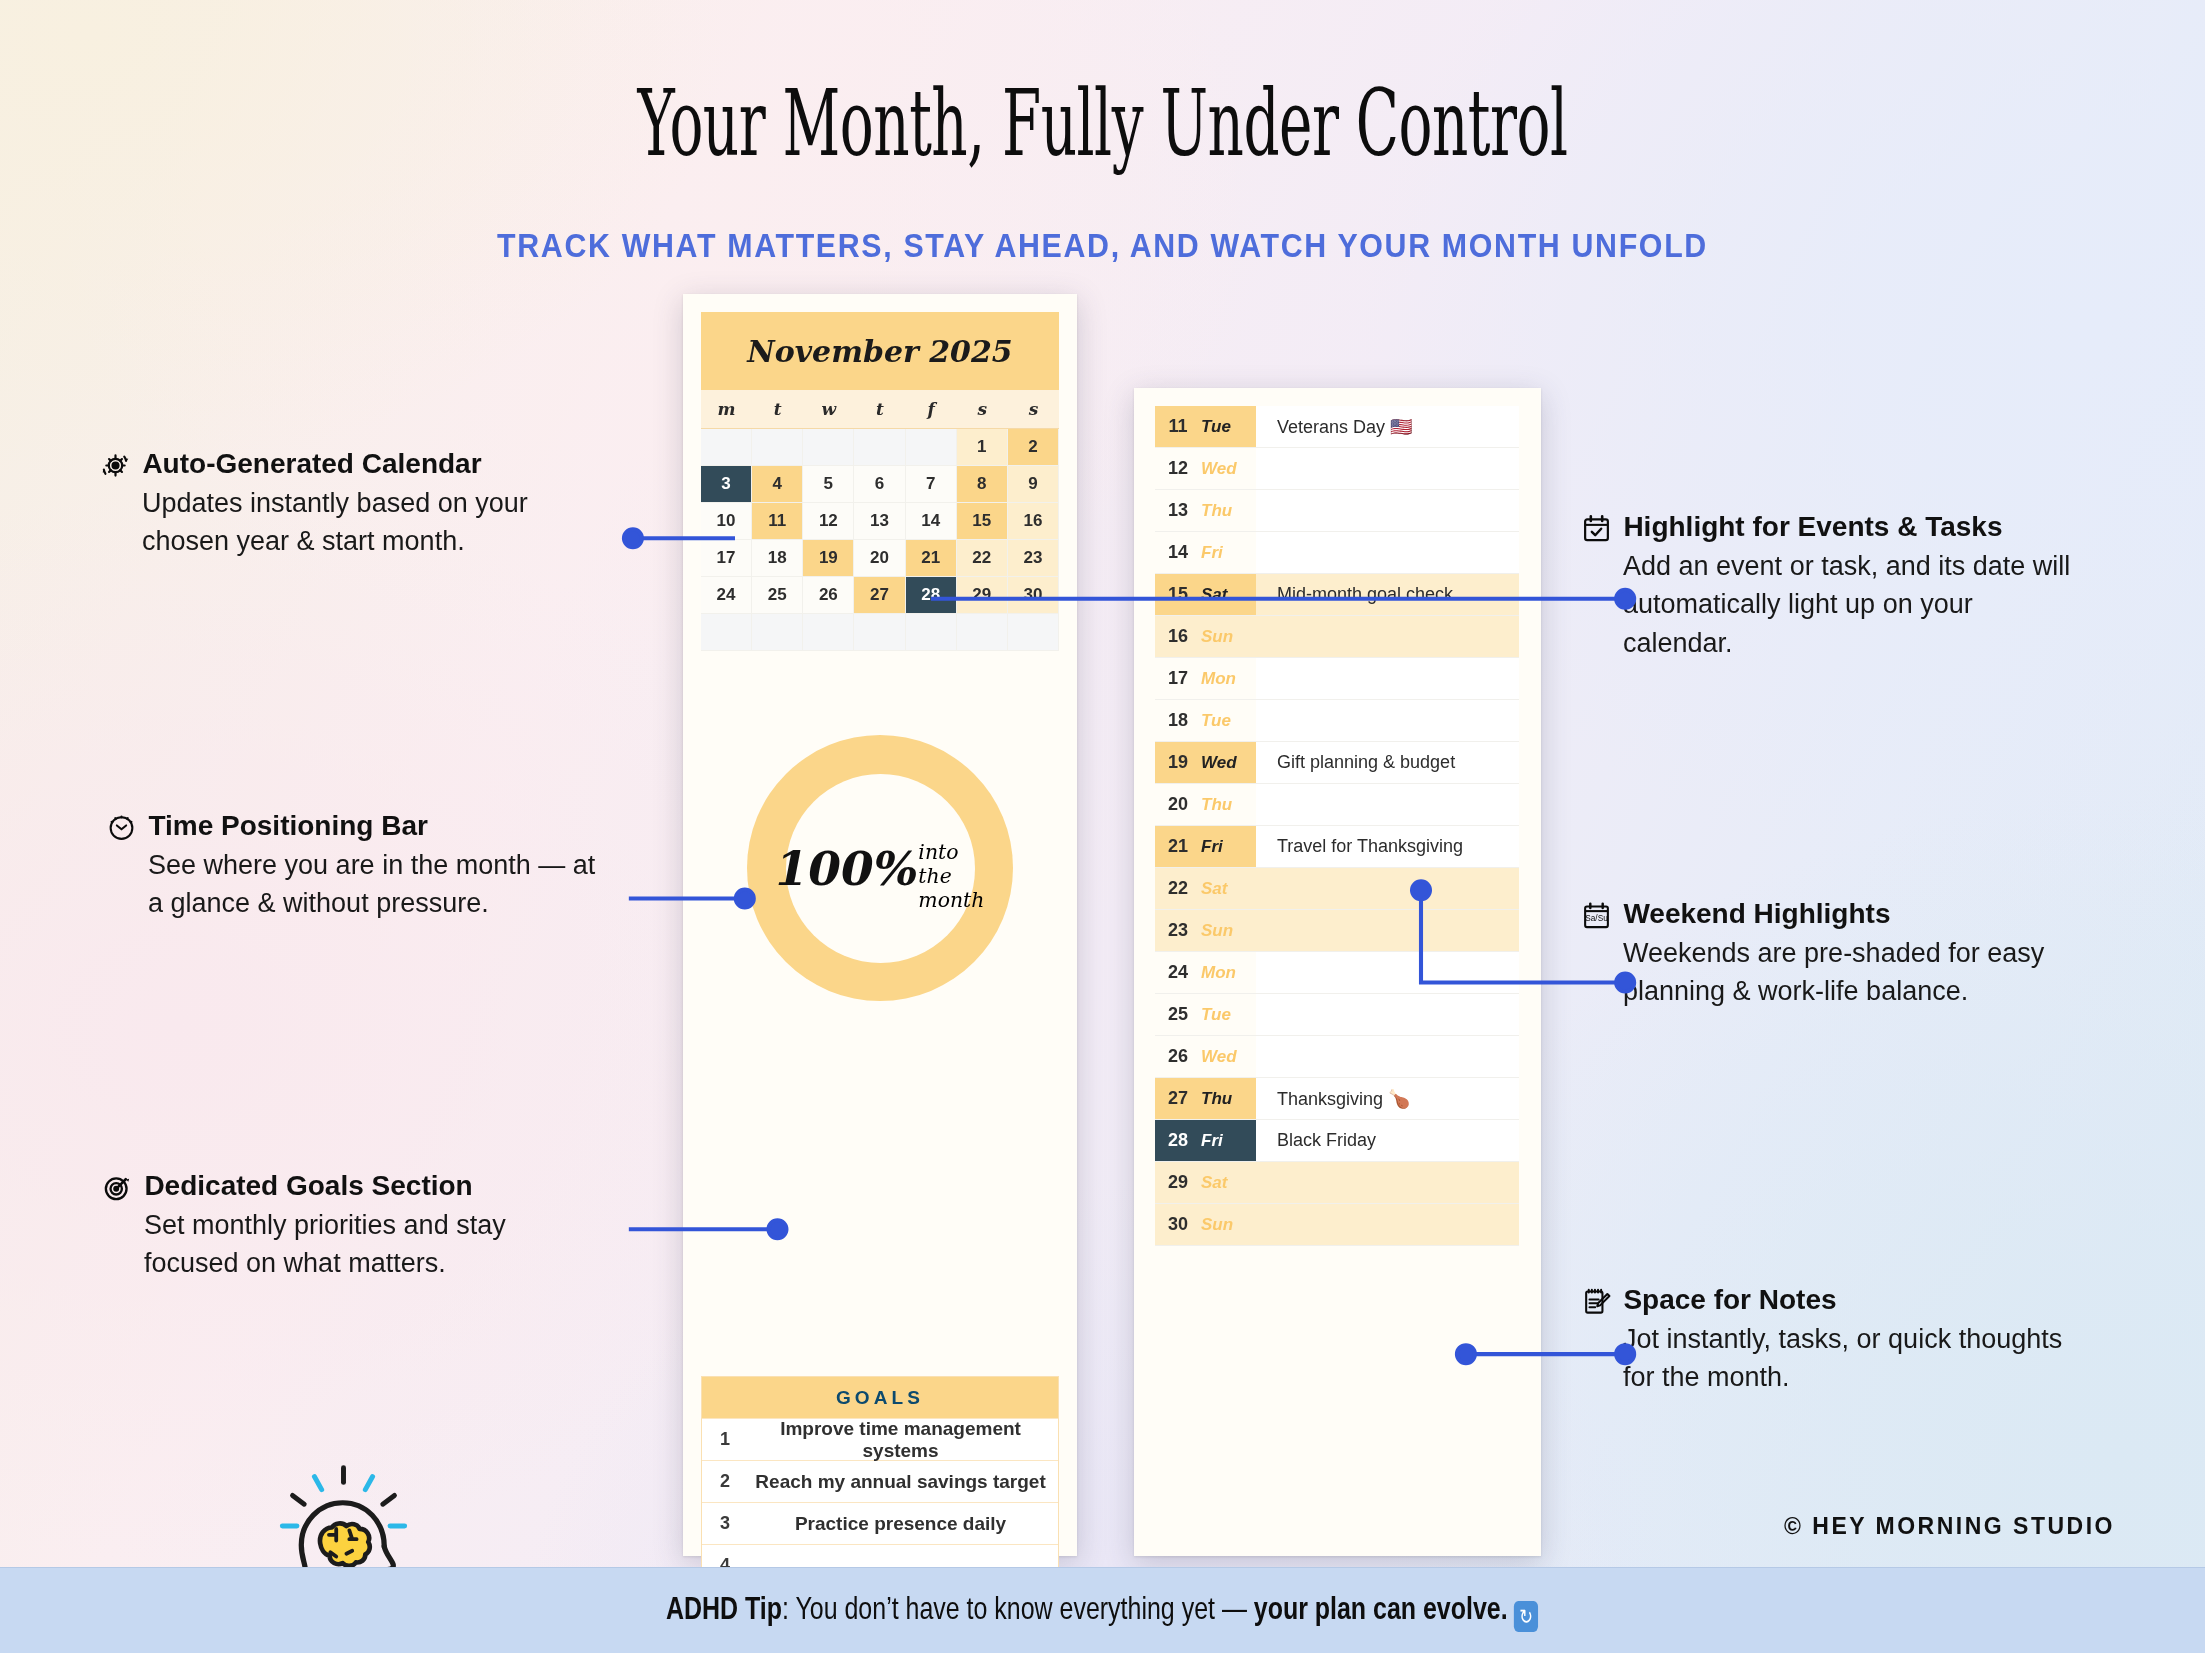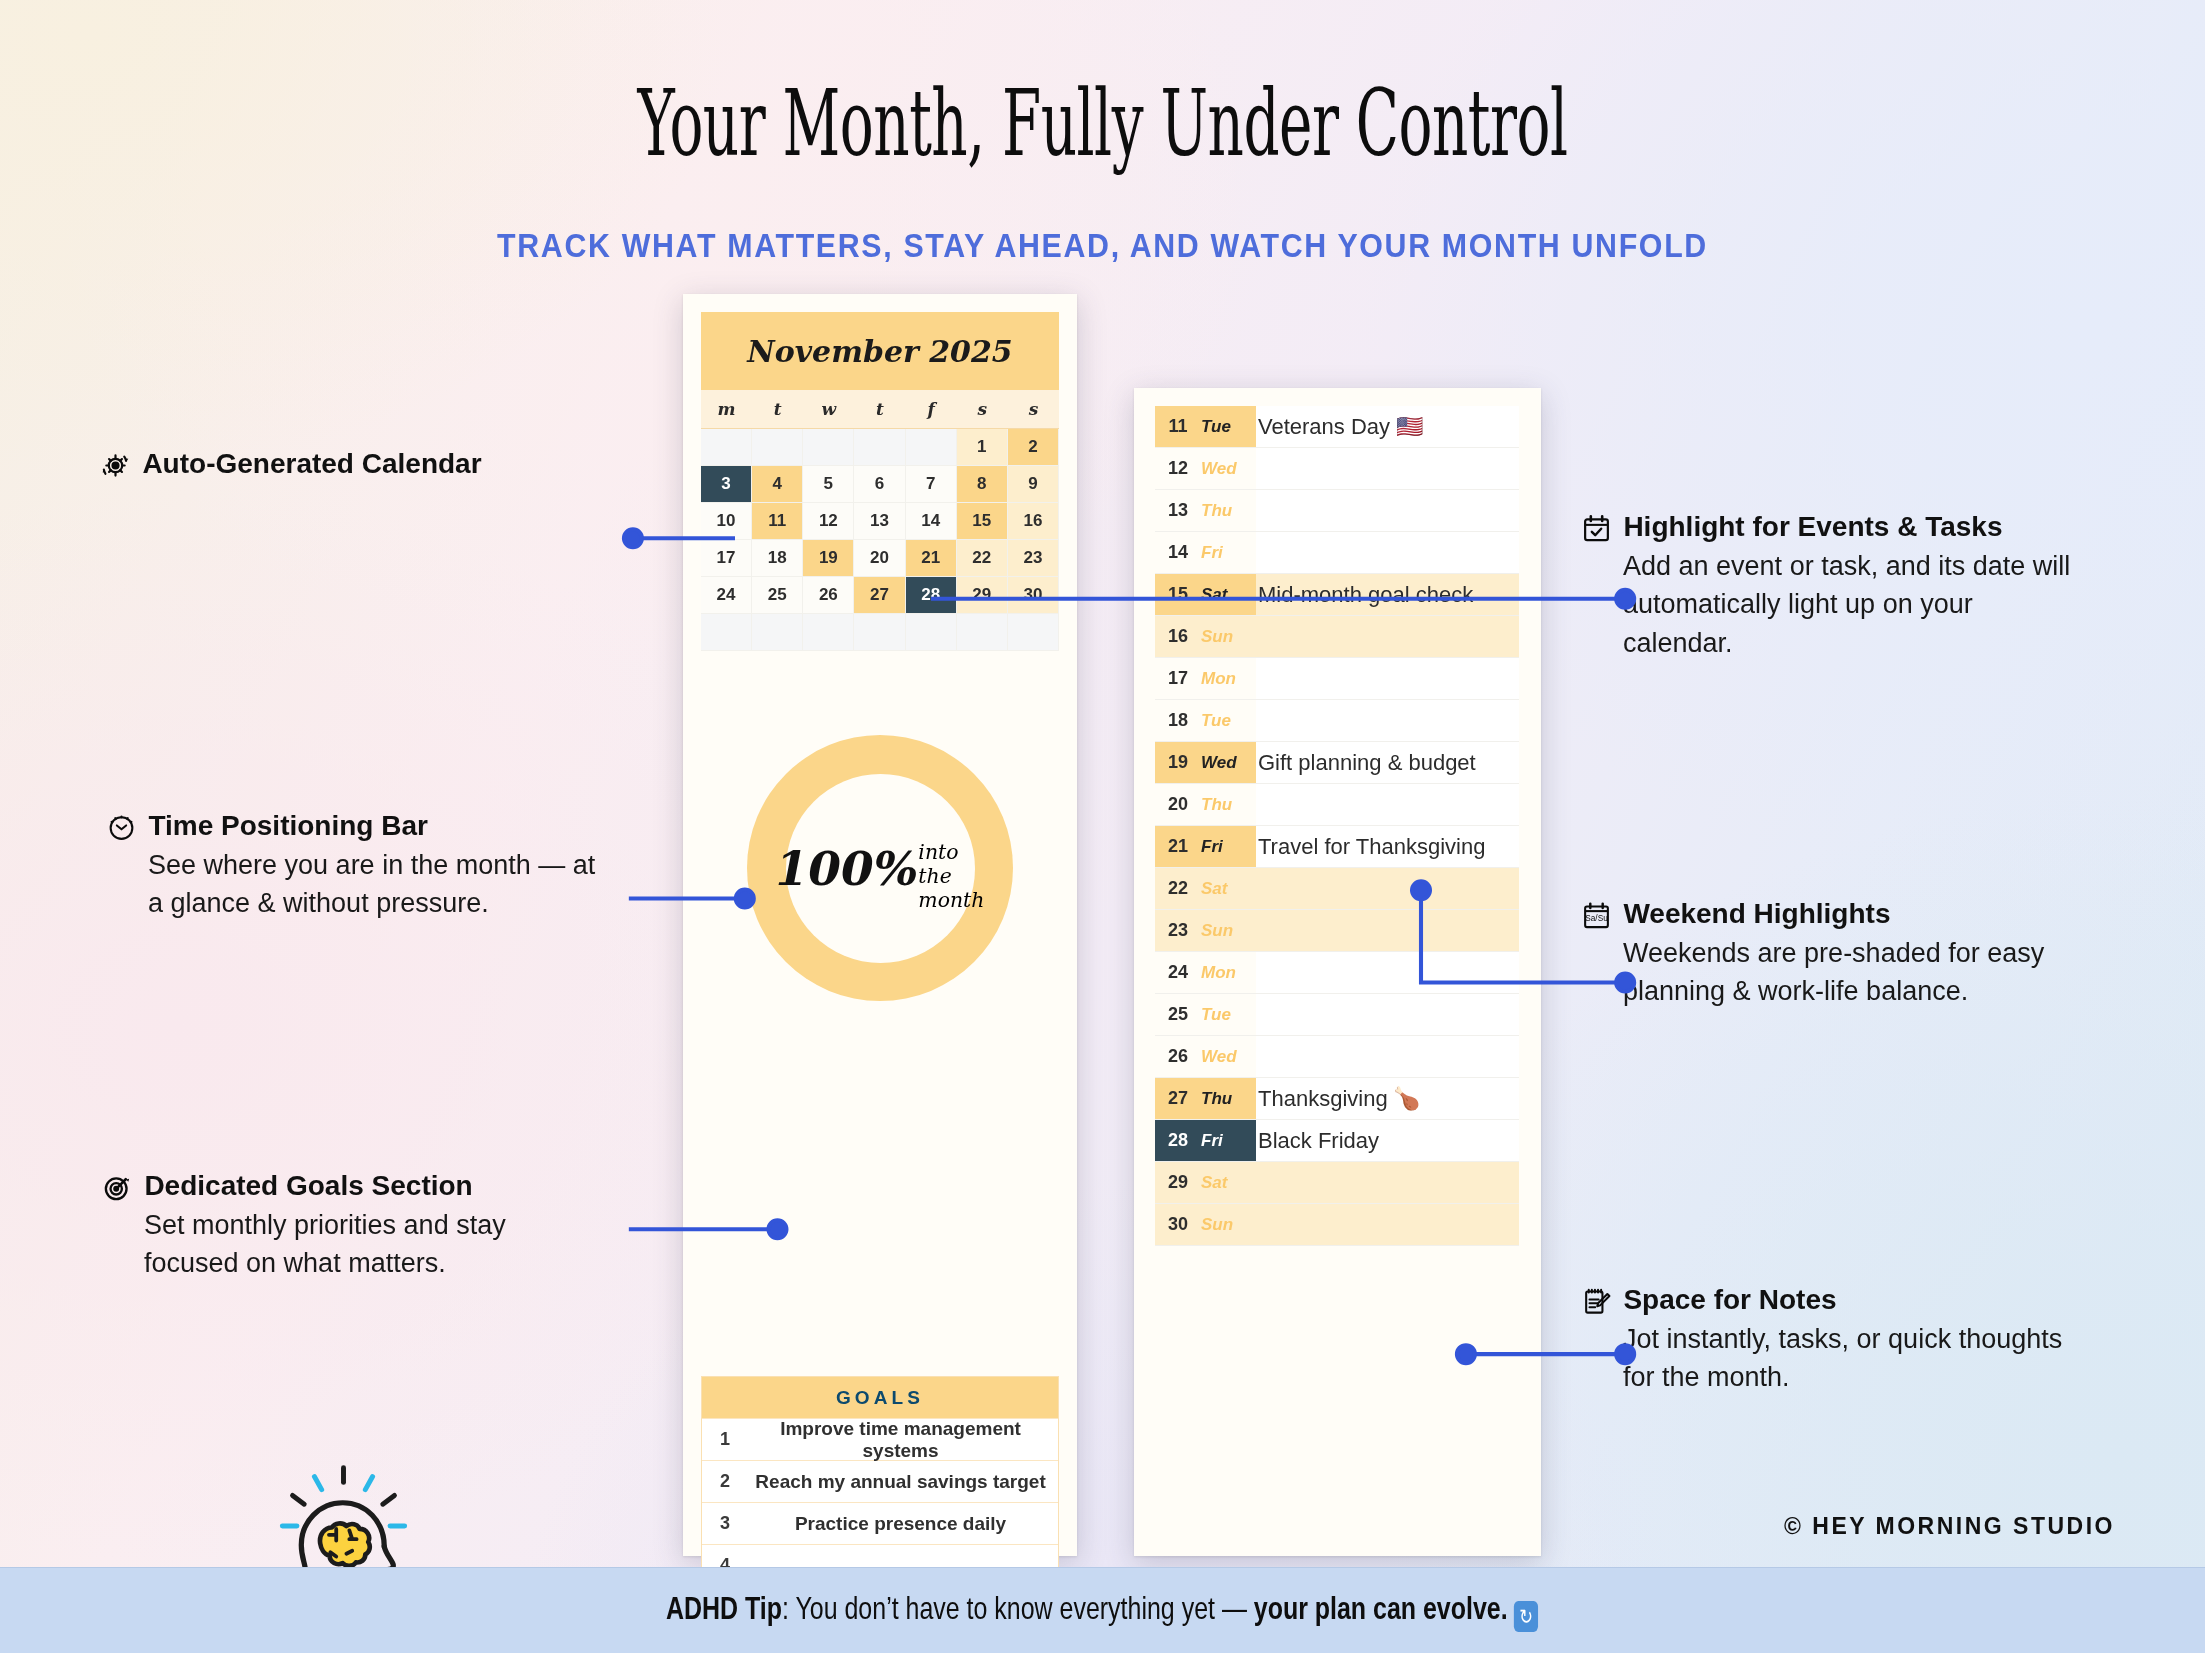--- a/index.html
+++ b/index.html
@@ -151,22 +151,22 @@
   .day-chip { width: 101px; display: flex; align-items: center; }
   .day-chip .d-num {
     width: 46px; text-align: center;
     font-size: 18px; font-weight: 700; color: #2e2e2e;
   }
   .day-chip .d-dow {
     flex: 1; font-size: 17px; font-weight: 700; font-style: italic;
     color: #fbc96a;
   }
   .day-evt {
-    flex: 1; display: flex; align-items: center; padding-left: 2px;
-    font-size: 22px; font-weight: 500; color: #2c2c2c; background: #ffffff;
+    flex: 1; display: flex; align-items: center; padding-left: 21px;
+    font-size: 18px; font-weight: 500; color: #2c2c2c; background: #ffffff;
   }
   
   .day-row.weekend .day-chip { background: #fdeecd; }
   .day-row.weekend .day-evt  { background: #fdeecd; }
   .day-row.event   .day-chip { background: #fbd68a; }
   .day-row.event   .day-chip .d-dow { color: #222; }
   .day-row.today   .day-chip { background: #324b59; }
   .day-row.today   .day-chip .d-num { color: #fff; }
   .day-row.today   .day-chip .d-dow { color: #fff; }
   .day-row.blank .day-evt { background: #ffffff; }
@@ -492,20 +492,21 @@
         <circle cx="12" cy="12" r="2.3" fill="#0b0b0b"></circle>
         <path d="M12 6.2v-2M12 19.8v-2M17.1 12h2M4.9 12h2M15.6 8.4l1.4-1.4M7 17l1.4-1.4M15.6 15.6l1.4 1.4M7 7l1.4 1.4" stroke-linecap="round"></path>
         <circle cx="12" cy="12" r="5.2"></circle>
         <path d="M18.8 5.2a9 9 0 0 1 1.4 3.2M4.2 18.4A9 9 0 0 1 3 15.2" stroke-linecap="round"></path>
         <path d="M20.6 8.8l-1.1-2.2 2.4.2z" fill="#0b0b0b" stroke="none"></path>
         <path d="M3.2 15.2l1.1 2.2-2.4-.2z" fill="#0b0b0b" stroke="none"></path>
       </svg>
     </span>
     <span class="anno-title">Auto-Generated Calendar</span>
   </div>
+  <div class="anno-body">Updates instantly based on your chosen year &amp; start month.</div>
 </div>
 
 <div class="anno left" id="anno-time">
   <div class="anno-head">
     <span class="anno-icon">
       <svg viewBox="0 0 24 24" width="31" height="31" fill="none" stroke="#0b0b0b" stroke-width="1.6">
         <circle cx="12" cy="12.4" r="8.4"></circle>
         <path d="M8.4 10.4L12 13.4l3.6-3" stroke-linecap="round" stroke-linejoin="round"></path>
         <path d="M12 3.6v1.2M7.2 4.8l.6 1M16.8 4.8l-.6 1M4.3 7.6l1 .6M19.7 7.6l-1 .6" stroke-linecap="round" stroke-dasharray="0.6 1.6"></path>
       </svg>

